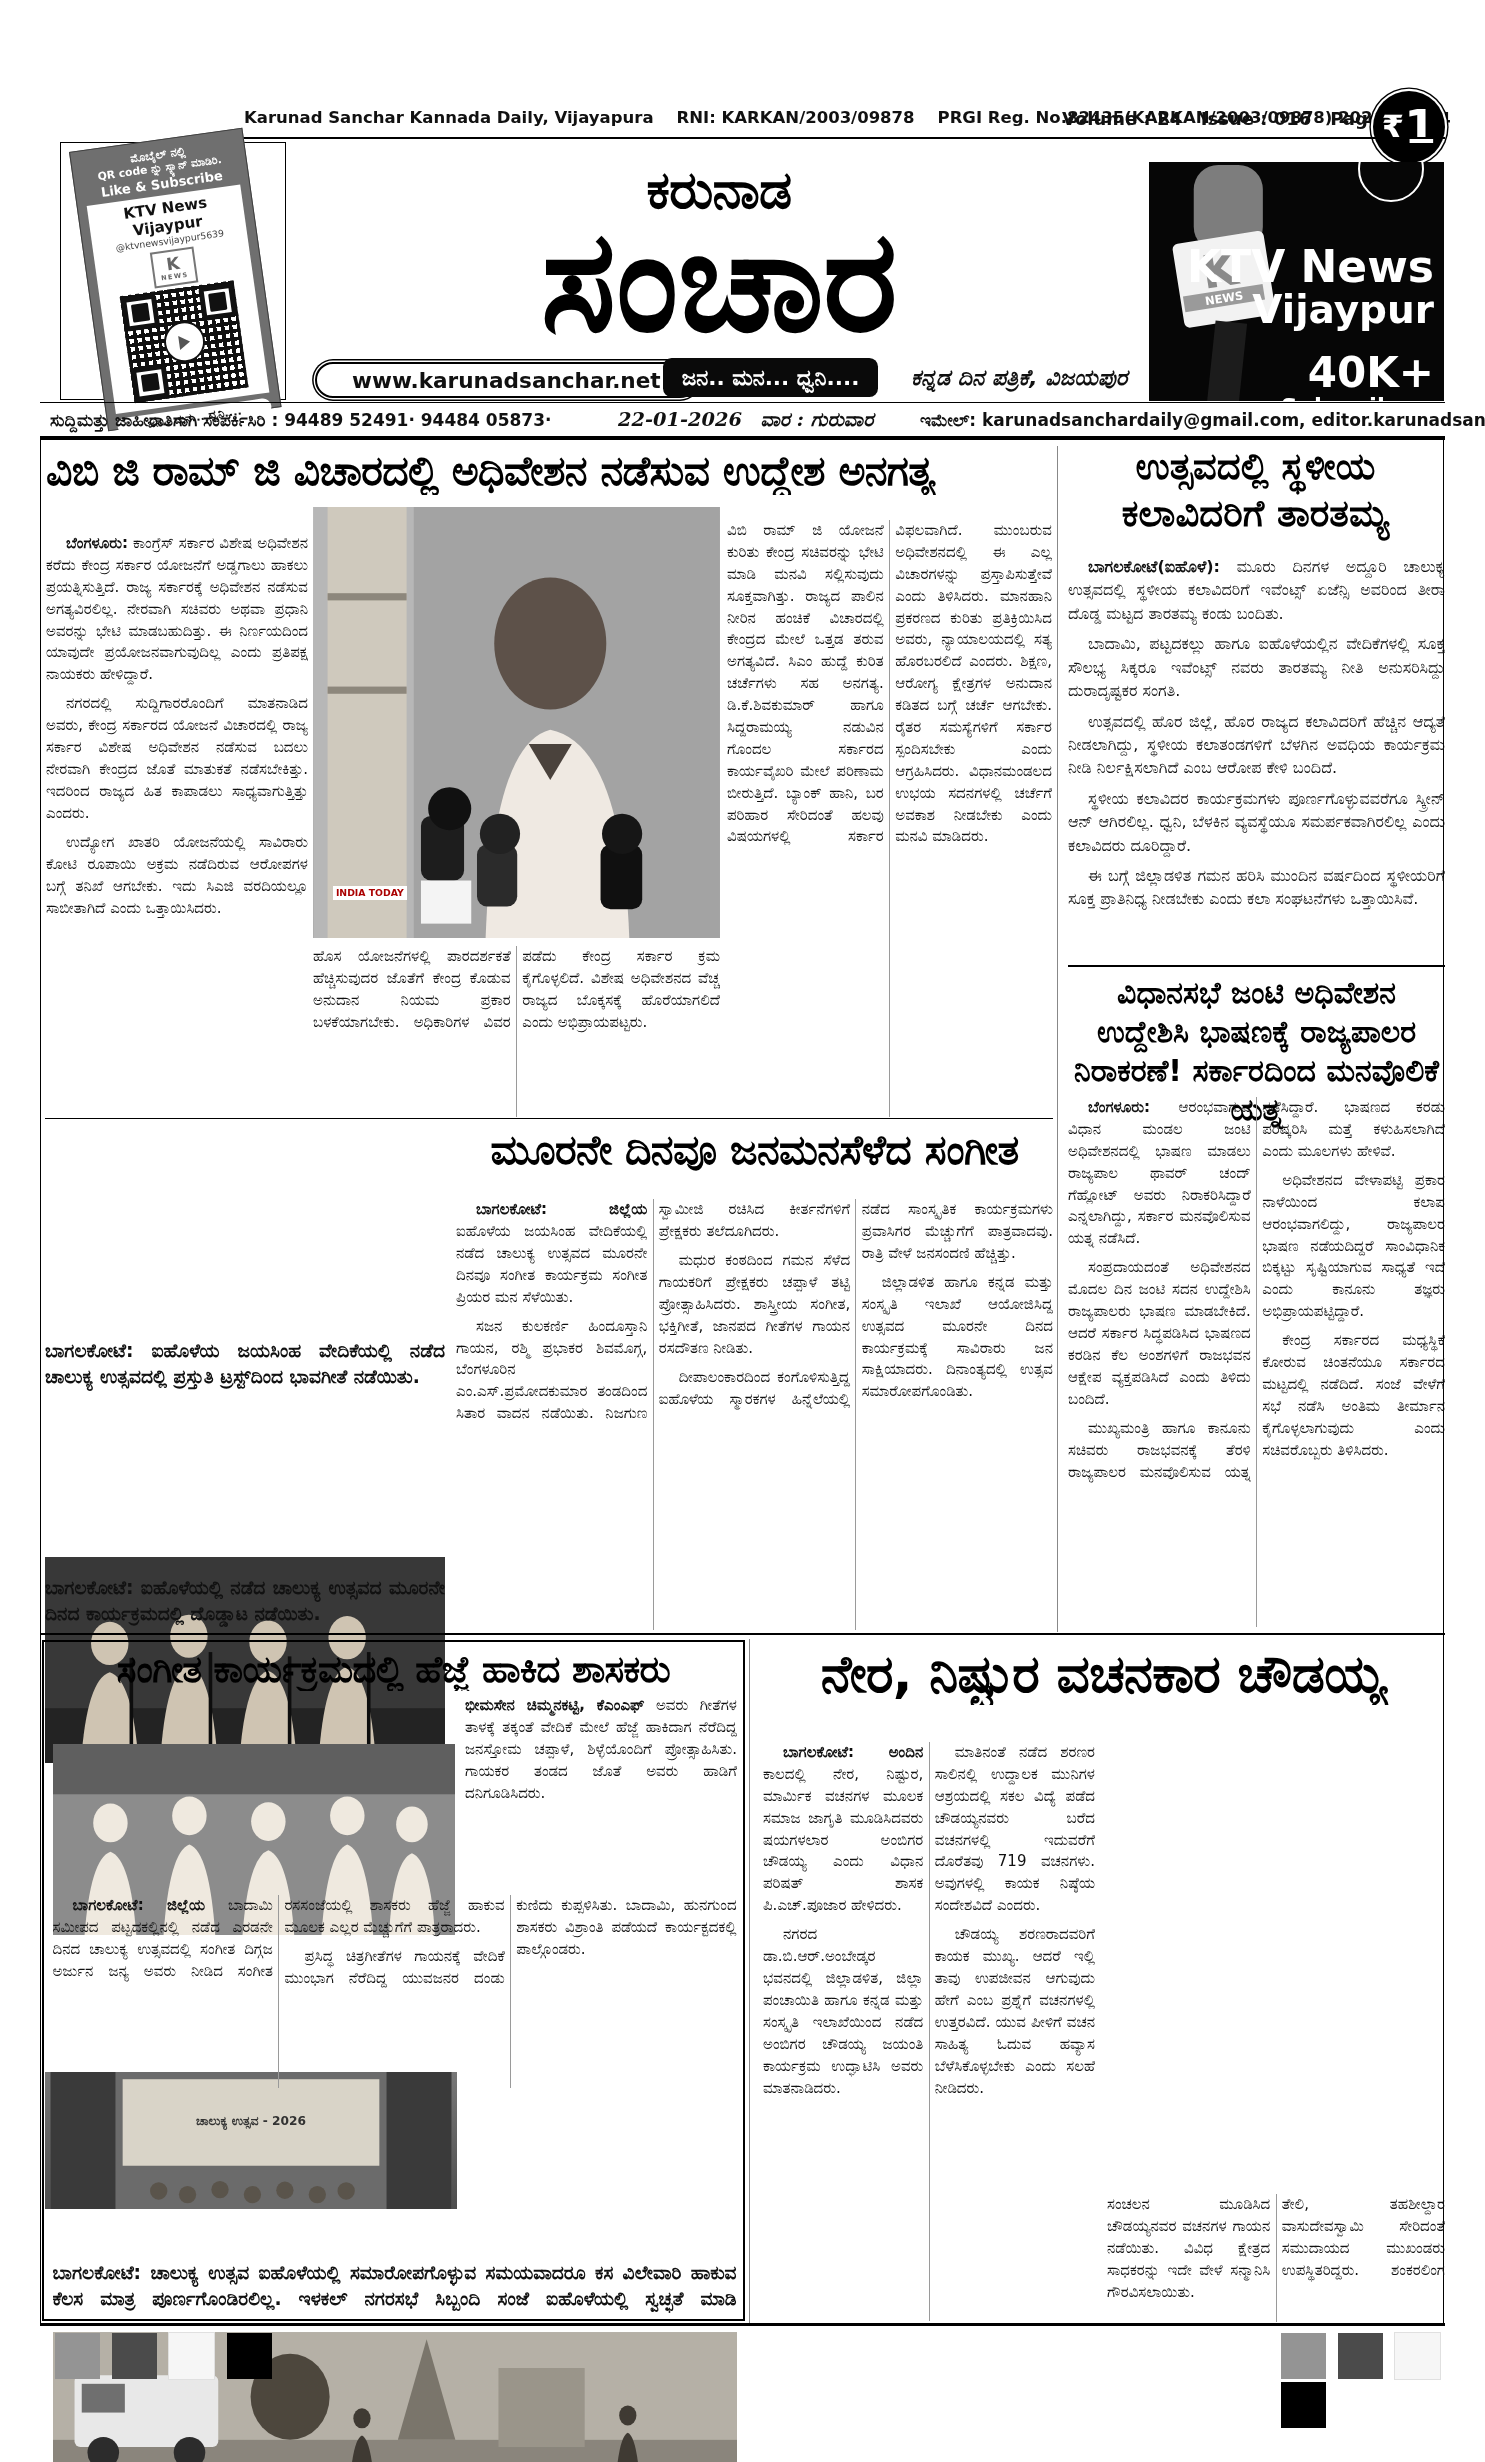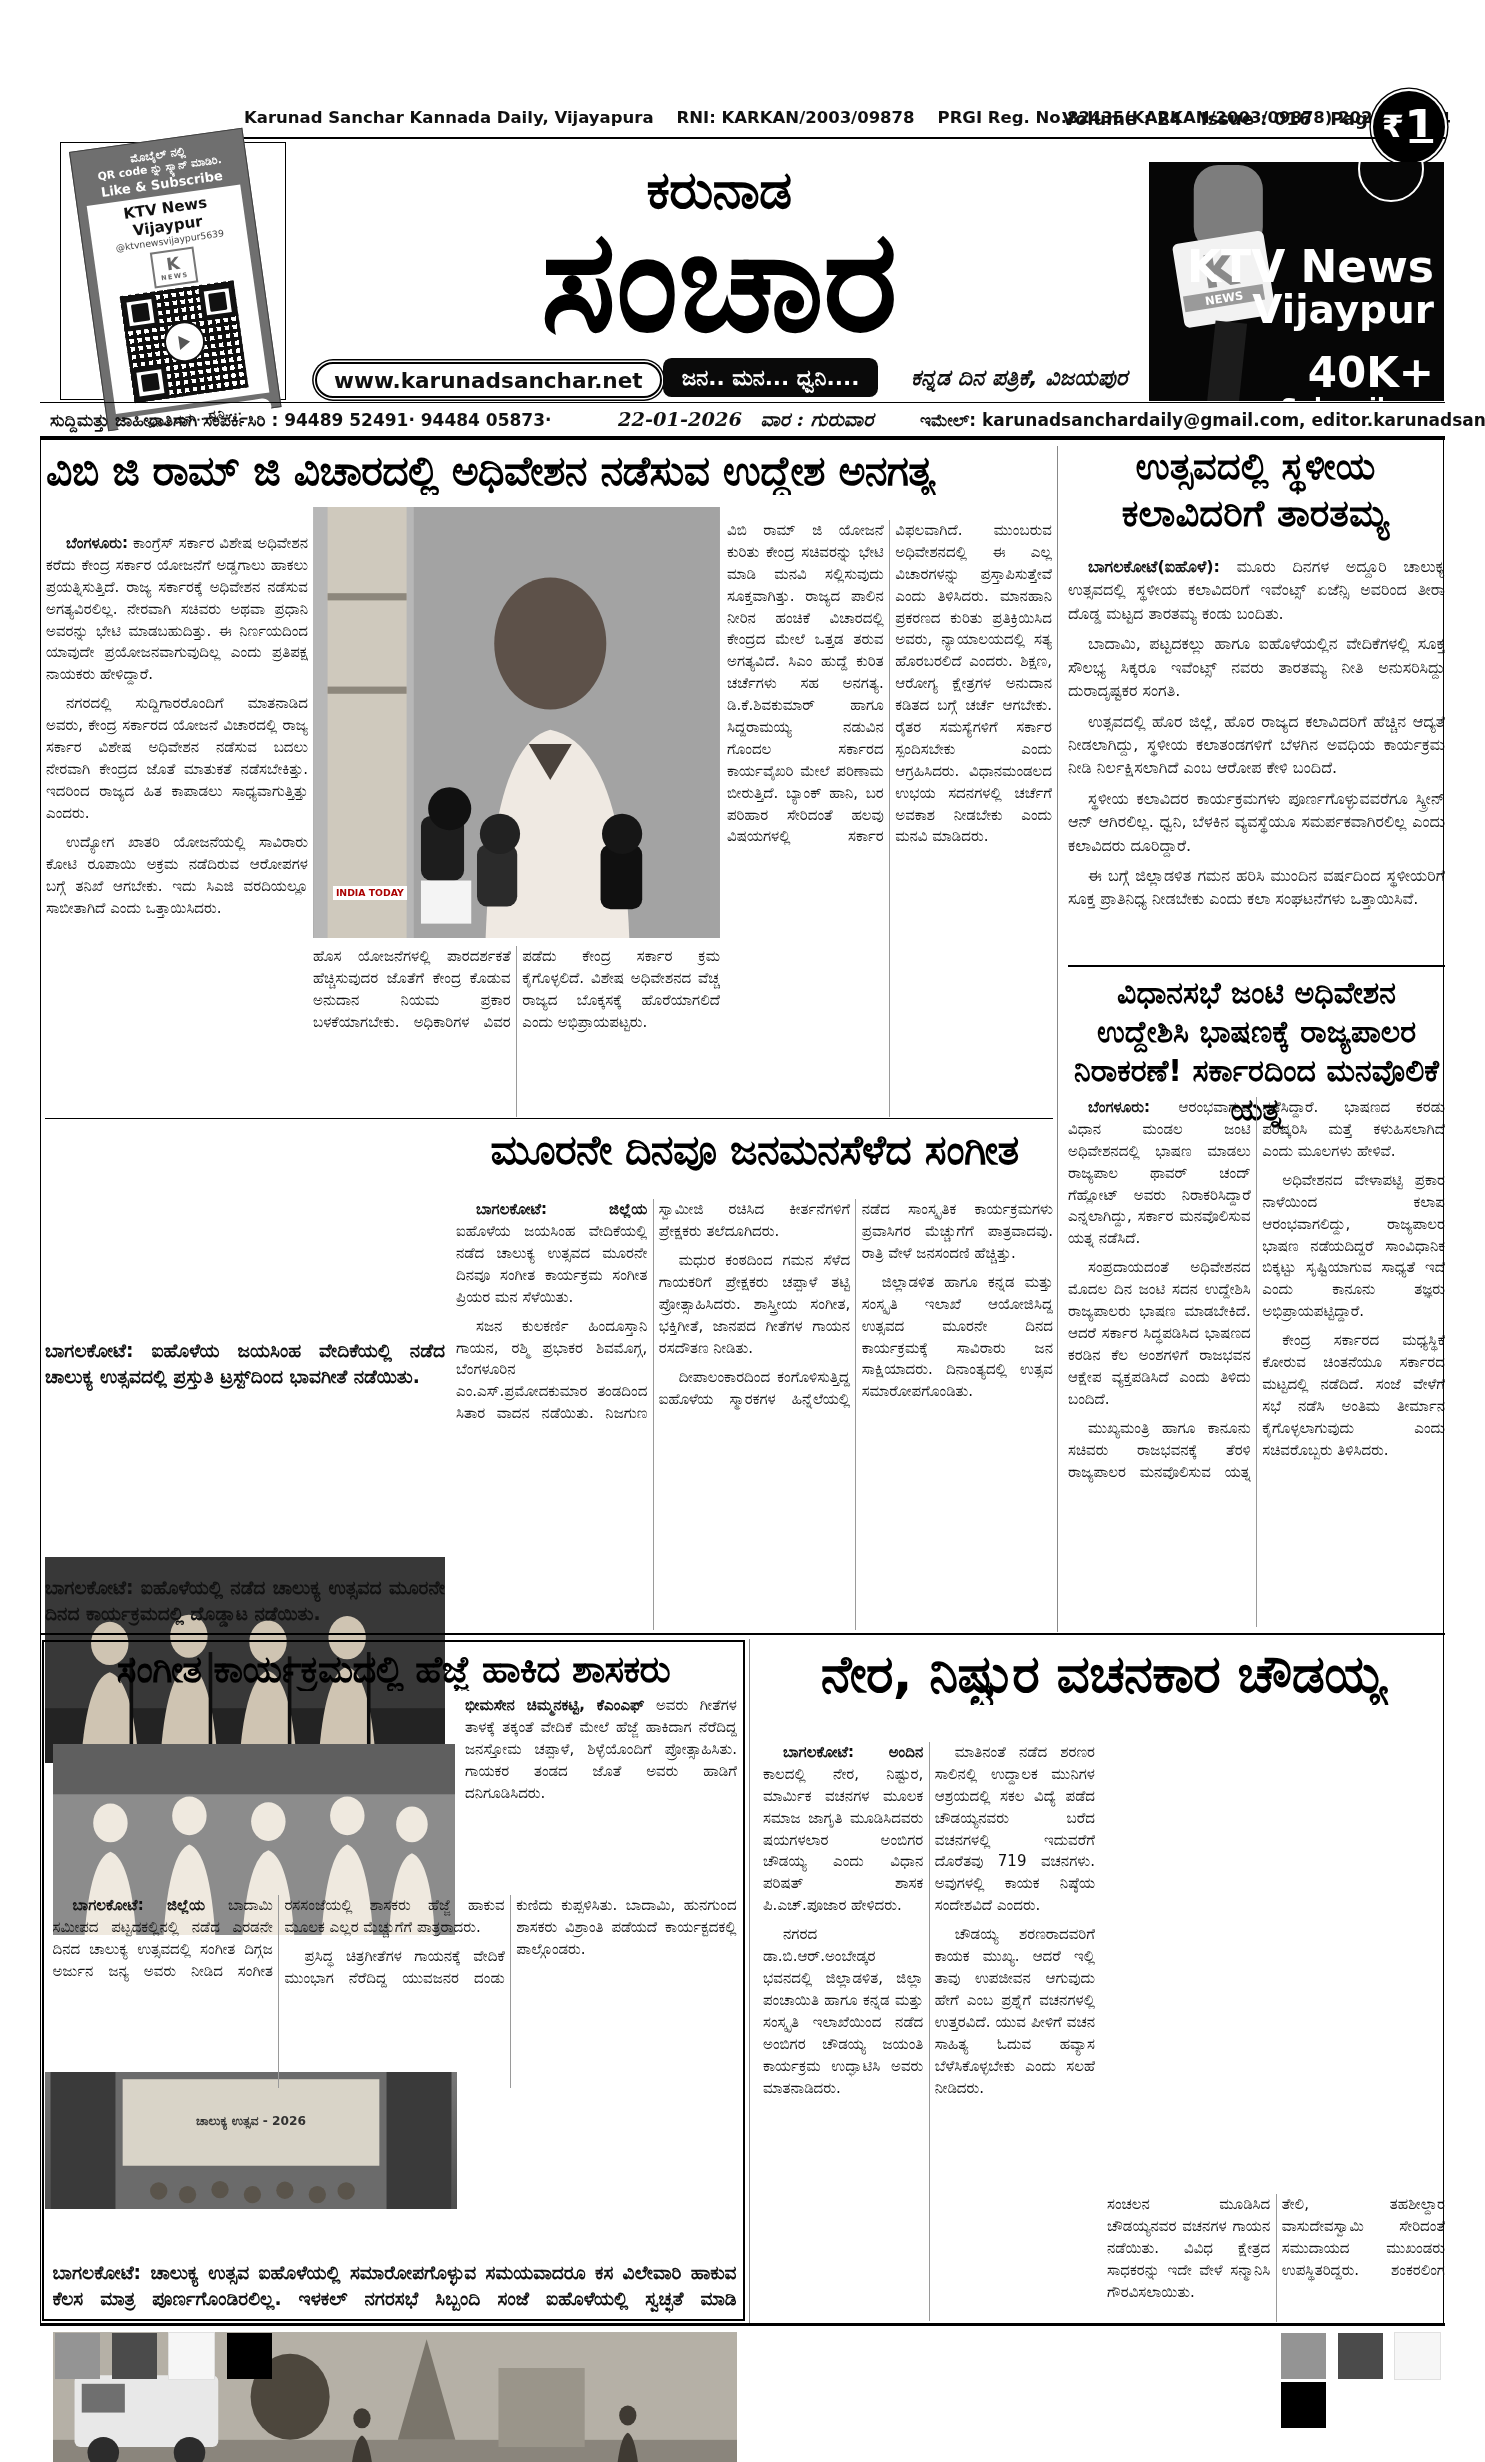--- a/index.html
+++ b/index.html
@@ -11,21 +11,21 @@
   .rule{background:#000;}
   .bodytext{font-size:15px;line-height:1.46;text-align:justify;overflow:hidden;
             column-gap:11.5px;column-rule:0.7px solid #9a9a9a;}
   .bodytext p{margin:0 0 7.2px 0;text-indent:20px;}
   .bodytext p.nofirst{text-indent:0;}
   .cap{font-size:18.7px;font-weight:bold;line-height:1.4;text-align:justify;overflow:hidden;}
   .hl{font-weight:900;letter-spacing:-0.7px;color:#000;}
   .photo{background:linear-gradient(135deg,#c9c9c9,#8c8c8c 55%,#6f6f6f);overflow:hidden;position:relative;}
   .photo svg{position:absolute;inset:0;width:100%;height:100%;}
   .pill{border:2.2px solid #000;border-radius:21.6px;display:flex;align-items:center;
-        padding:0 17px;font-weight:bold;background:#fff;}
+        padding:0 35px;font-weight:bold;background:#fff;}
   .blackpill{background:#0a0a0a;color:#fff;border-radius:8.6px;display:flex;align-items:center;
         padding:0 18.7px;font-weight:bold;}
   .qr{background:
       repeating-linear-gradient(0deg,#111 0 3.6px,transparent 3.6px 8px),
       repeating-linear-gradient(90deg,#111 0 3.6px,transparent 3.6px 8px);}
   .finder{position:absolute;width:24.4px;height:24.4px;border:5px solid #111;background:#fff;border-radius:4.3px;}
   .finder:after{content:"";position:absolute;inset:3.6px;background:#111;border-radius:1.4px;}
   .regsq{width:45px;height:46px;display:inline-block;margin-right:12.2px;}
 </style>
 </head>

